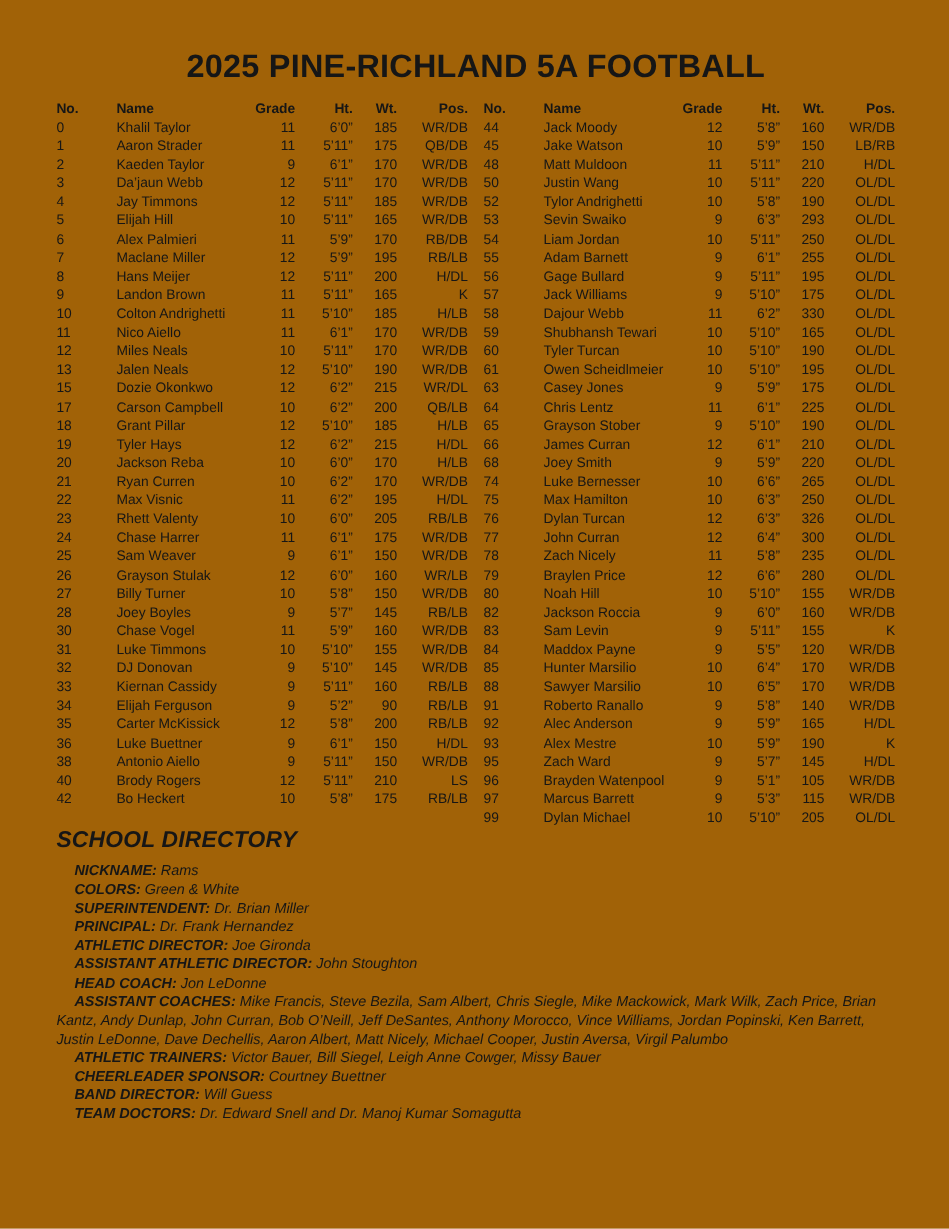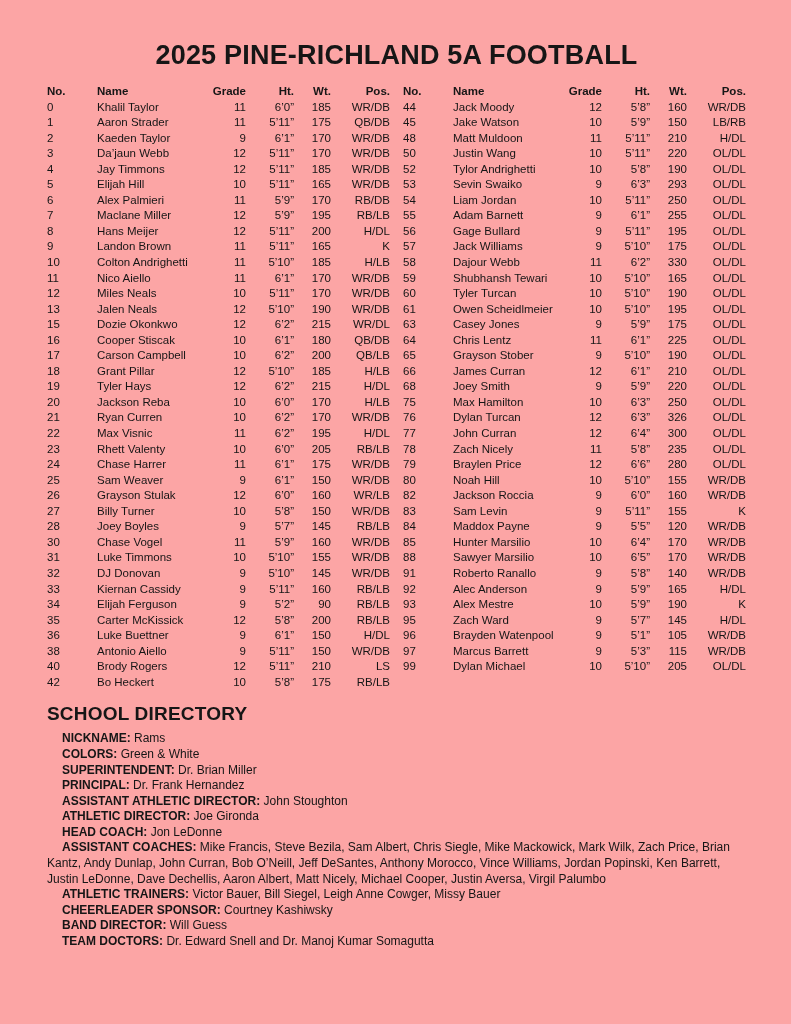--- a/index.html
+++ b/index.html
@@ -1,21 +1,21 @@
 <!DOCTYPE html>
 <html><head>
 <meta charset="utf-8">
 <style>
   html, body { margin: 0; padding: 0; background: #ffffff; }
   .page {
     width: 791px;
     height: 1024px;
     box-sizing: border-box;
     padding: 40px 45px 0 47px;
-    background: #fca5a5;
+    background: #a16207;
     color: #161616;
     font-family: "Liberation Sans", sans-serif;
     overflow: hidden;
   }
   .title {
     font-size: 27px;
     font-weight: bold;
     text-align: center;
     margin: 0 0 13px 0;
     letter-spacing: 0.2px;
@@ -40,21 +40,21 @@
   }
   table.roster th { font-weight: bold; }
   .col-no    { width: 50px; }
   .col-name  { width: 106px; }
   .col-grade { width: 43px; }
   .col-ht    { width: 48px; }
   .col-wt    { width: 37px; }
   .col-pos   { width: 59px; }
   .c-no, .c-name { text-align: left; }
   .c-grade, .c-ht, .c-wt, .c-pos { text-align: right; }
-  .directory { margin-top: 13px; }
+  .directory { margin-top: 0; font-style: italic; }
   .directory h2 {
     font-size: 19px;
     font-weight: bold;
     margin: 0 0 6px 0;
     letter-spacing: 0.2px;
   }
   .dir-line {
     font-size: 12px;
     line-height: 15.6px;
   }
@@ -201,28 +201,20 @@
           </tr>
           <tr>
             <td class="c-no">15</td>
             <td class="c-name">Dozie Okonkwo</td>
             <td class="c-grade">12</td>
             <td class="c-ht">6’2”</td>
             <td class="c-wt">215</td>
             <td class="c-pos">WR/DL</td>
           </tr>
           <tr>
-            <td class="c-no">16</td>
-            <td class="c-name">Cooper Stiscak</td>
-            <td class="c-grade">10</td>
-            <td class="c-ht">6’1”</td>
-            <td class="c-wt">180</td>
-            <td class="c-pos">QB/DB</td>
-          </tr>
-          <tr>
             <td class="c-no">17</td>
             <td class="c-name">Carson Campbell</td>
             <td class="c-grade">10</td>
             <td class="c-ht">6’2”</td>
             <td class="c-wt">200</td>
             <td class="c-pos">QB/LB</td>
           </tr>
           <tr>
             <td class="c-no">18</td>
             <td class="c-name">Grant Pillar</td>
@@ -559,20 +551,28 @@
           </tr>
           <tr>
             <td class="c-no">68</td>
             <td class="c-name">Joey Smith</td>
             <td class="c-grade">9</td>
             <td class="c-ht">5’9”</td>
             <td class="c-wt">220</td>
             <td class="c-pos">OL/DL</td>
           </tr>
           <tr>
+            <td class="c-no">74</td>
+            <td class="c-name">Luke Bernesser</td>
+            <td class="c-grade">10</td>
+            <td class="c-ht">6’6”</td>
+            <td class="c-wt">265</td>
+            <td class="c-pos">OL/DL</td>
+          </tr>
+          <tr>
             <td class="c-no">75</td>
             <td class="c-name">Max Hamilton</td>
             <td class="c-grade">10</td>
             <td class="c-ht">6’3”</td>
             <td class="c-wt">250</td>
             <td class="c-pos">OL/DL</td>
           </tr>
           <tr>
             <td class="c-no">76</td>
             <td class="c-name">Dylan Turcan</td>
@@ -713,23 +713,23 @@
       </table>
   </div>
 
   <section class="directory">
     <h2>SCHOOL DIRECTORY</h2>
     <div>
         <div class="dir-line"><span class="dir-label">NICKNAME: </span><span>Rams</span></div>
         <div class="dir-line"><span class="dir-label">COLORS: </span><span>Green &amp; White</span></div>
         <div class="dir-line"><span class="dir-label">SUPERINTENDENT: </span><span>Dr. Brian Miller</span></div>
         <div class="dir-line"><span class="dir-label">PRINCIPAL: </span><span>Dr. Frank Hernandez</span></div>
+        <div class="dir-line"><span class="dir-label">ATHLETIC DIRECTOR: </span><span>Joe Gironda</span></div>
         <div class="dir-line"><span class="dir-label">ASSISTANT ATHLETIC DIRECTOR: </span><span>John Stoughton</span></div>
-        <div class="dir-line"><span class="dir-label">ATHLETIC DIRECTOR: </span><span>Joe Gironda</span></div>
         <div class="dir-line"><span class="dir-label">HEAD COACH: </span><span>Jon LeDonne</span></div>
         <div class="dir-line"><span class="dir-label">ASSISTANT COACHES: </span><span>Mike Francis, Steve Bezila, Sam Albert, Chris Siegle, Mike Mackowick, Mark Wilk, Zach Price, Brian Kantz, Andy Dunlap, John Curran, Bob O’Neill, Jeff DeSantes, Anthony Morocco, Vince Williams, Jordan Popinski, Ken Barrett, Justin LeDonne, Dave Dechellis, Aaron Albert, Matt Nicely, Michael Cooper, Justin Aversa, Virgil Palumbo</span></div>
         <div class="dir-line"><span class="dir-label">ATHLETIC TRAINERS: </span><span>Victor Bauer, Bill Siegel, Leigh Anne Cowger, Missy Bauer</span></div>
-        <div class="dir-line"><span class="dir-label">CHEERLEADER SPONSOR: </span><span>Courtney Kashiwsky</span></div>
+        <div class="dir-line"><span class="dir-label">CHEERLEADER SPONSOR: </span><span>Courtney Buettner</span></div>
         <div class="dir-line"><span class="dir-label">BAND DIRECTOR: </span><span>Will Guess</span></div>
         <div class="dir-line"><span class="dir-label">TEAM DOCTORS: </span><span>Dr. Edward Snell and Dr. Manoj Kumar Somagutta</span></div>
       </div>
   </section>
 </div>
 
 </body></html>

